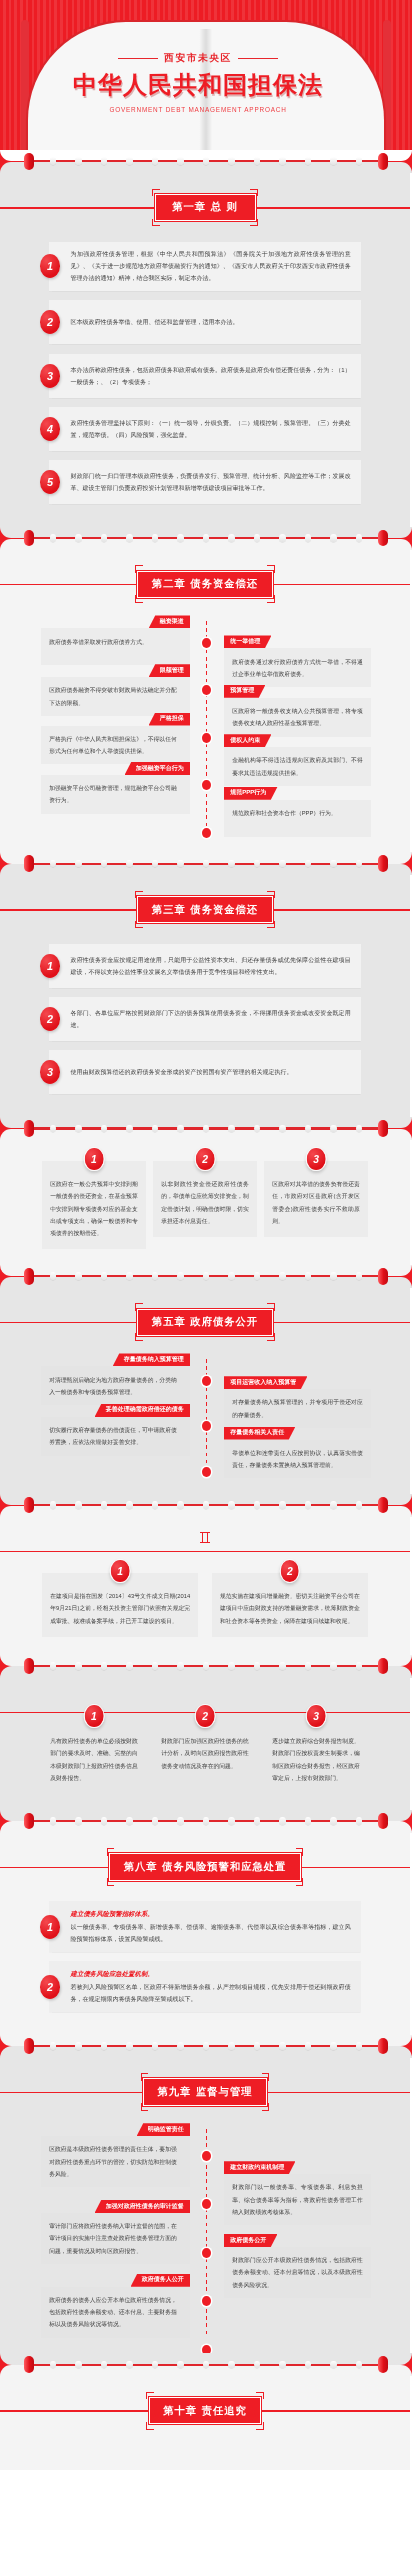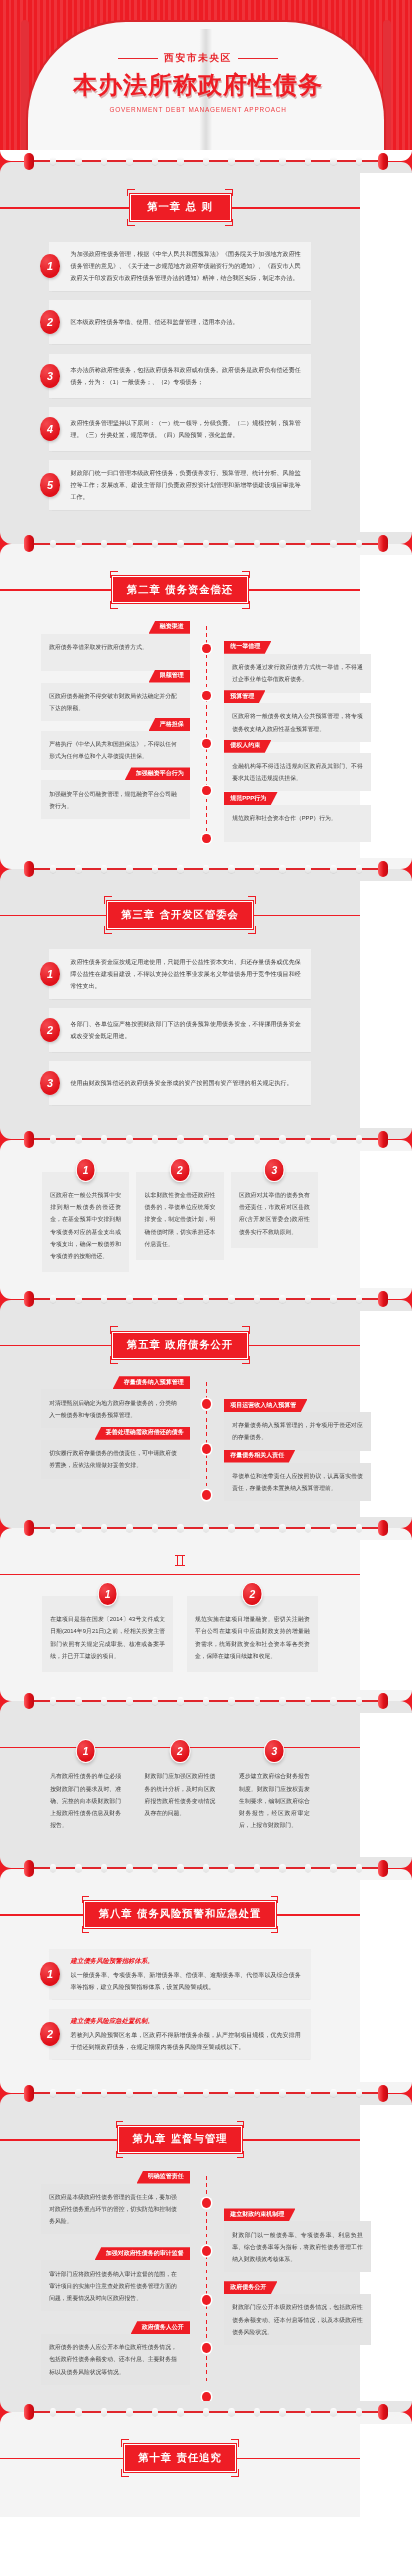--- a/index.html
+++ b/index.html
@@ -67,21 +67,21 @@
     color: #ee1d25;
     text-shadow: 1px 1.5px 0 rgba(150,0,0,0.28);
     font-family: "DejaVu Sans", "Liberation Sans", sans-serif;
   }
   .hero .eng-title {
     margin-top: 4.6px; color: #ef3b40;
     font-size: 6.4px; letter-spacing: 0.8px;
   }
 
   
-  .band { position: relative; width: 360px; }
+  .band { position: relative; width: 410px; }
   .band.gray  { background: #e6e6e6; }
   .band.light { background: #f4f4f4; }
 
   
   .divider {
     position: relative; height: 23px; width: 412px; background: #ed1c24;
     overflow: hidden;
   }
   .divider .upper, .divider .lower {
     position: absolute; left: 0; right: 0; height: 11.3px;
@@ -222,21 +222,21 @@
     <div class="stripes"></div>
     <div class="spine-l"></div>
     <div class="spine-r"></div>
     <div class="book"></div>
     <div class="titlewrap">
       <div class="sub-top">
         <span class="rule"></span>
         <span>西安市未央区</span>
         <span class="rule"></span>
       </div>
-      <div class="main-title">本办法所称政府性债务</div>
+      <div class="main-title">中华人民共和国担保法</div>
       <div class="eng-title">GOVERNMENT DEBT MANAGEMENT APPROACH</div>
     </div>
   </div>
 
   <div class="divider">
     <div class="upper" style="background:#ffffff"></div>
     <div class="lower" style="background:#e6e6e6"></div>
     <div class="rod"></div>
     <div class="dots">
       <i></i>
@@ -391,21 +391,21 @@
       </div>
     <div class="cap l"></div>
       <div class="cap r"></div>
   </div>
 
   <div class="band gray">
     <div class="chapter-head">
       <div class="hline"></div>
       <div class="chapter-plate">
         <span class="cn tl"></span><span class="cn tr"></span><span class="cn bl"></span><span class="cn br"></span>
-        <div class="inner">第三章 含开发区管委会</div>
+        <div class="inner">第三章 债务资金偿还</div>
       </div>
     </div>
     <div class="numlist">
       <div class="numrow">
         <div class="badge">1</div>
         <div class="txt">政府性债务资金应按规定用途使用，只能用于公益性资本支出、归还存量债务或优先保障公益性在建项目建设，不得以支持公益性事业发展名义举借债务用于竞争性项目和经常性支出。</div>
       </div>
       <div class="numrow">
         <div class="badge">2</div>
         <div class="txt">各部门、各单位应严格按照财政部门下达的债务预算使用债务资金，不得挪用债务资金或改变资金既定用途。</div>

